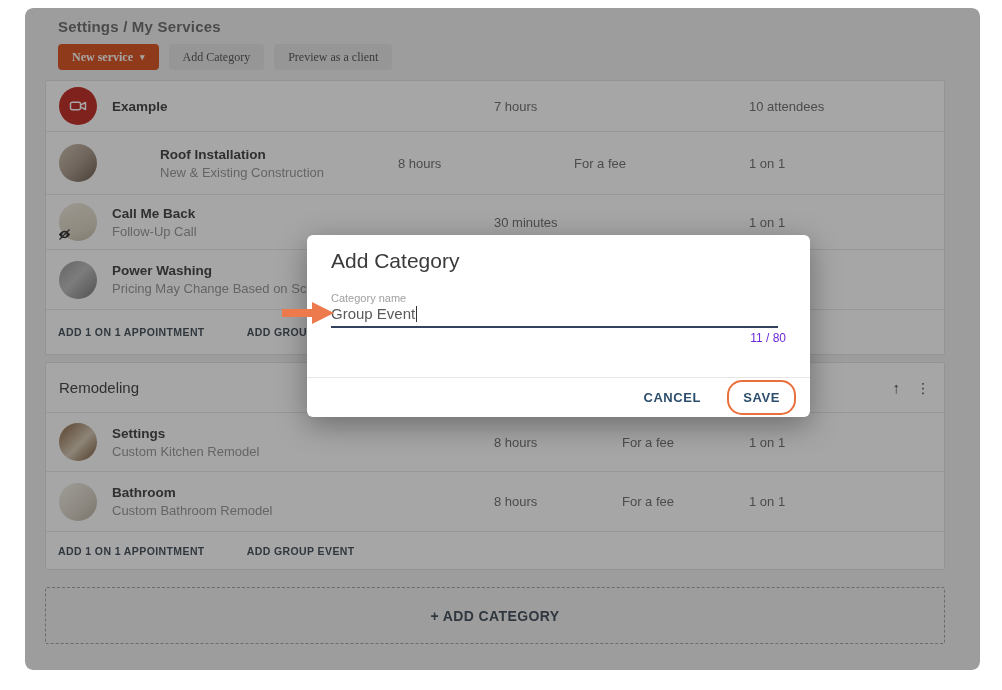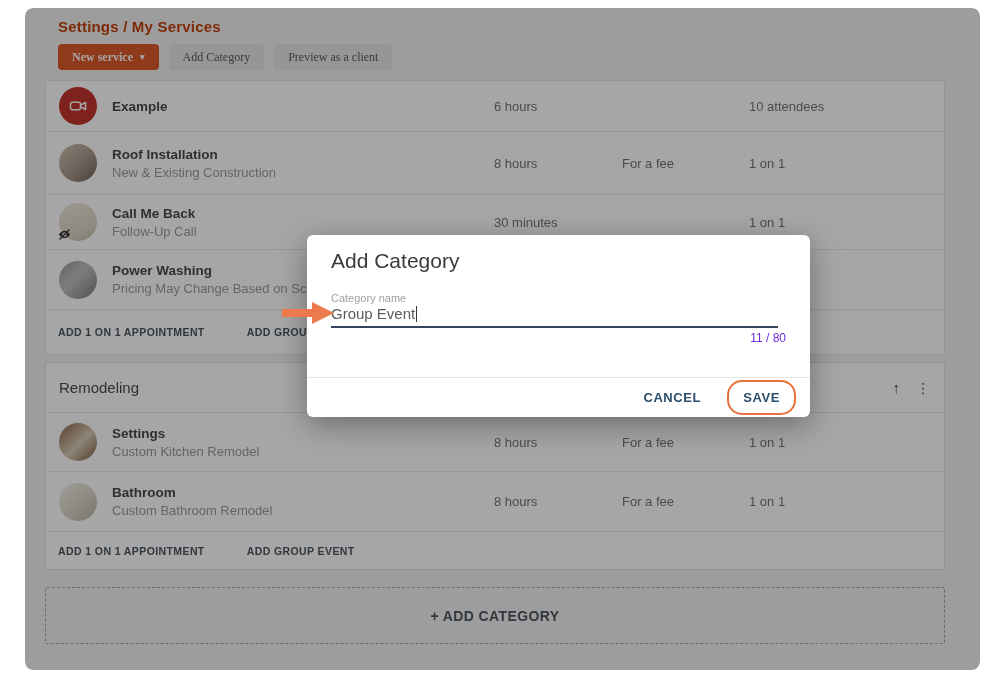--- a/index.html
+++ b/index.html
@@ -3,34 +3,34 @@
 <meta charset="utf-8">
 <style>
   * { margin:0; padding:0; box-sizing:border-box; }
   html,body { width:1002px; height:690px; background:#ffffff; font-family:"Liberation Sans", sans-serif; position:relative; overflow:hidden; }
 
   
   .app { position:absolute; left:25px; top:8px; width:955px; height:662px; background:#f2f2f2; border-radius:8px; overflow:hidden; }
   .dim  { position:absolute; inset:0; background:rgba(0,0,0,0.35); z-index:5; border-radius:8px; }
 
   .app-header { padding:10px 35px 0 33px; }
-  .page-title { font-size:15px; font-weight:700; color:#c2410c; margin-bottom:9px; letter-spacing:0.2px; }
+  .page-title { font-size:15px; font-weight:700; color:#737373; margin-bottom:9px; letter-spacing:0.2px; }
   .toolbar { display:flex; gap:10px; }
   .btn { border:none; cursor:pointer; font-family:Liberation Serif, serif; font-size:12px; border-radius:4px; height:26px; padding:0 14px; }
   .btn-orange { background:#dd5a2b; color:#fff; font-weight:600; display:flex; align-items:center; gap:7px; }
   .btn-gray { background:#e7e7e7; color:#5a5a5a; }
   .caret { font-size:9px; line-height:1; }
 
   .content { padding:0 35px 0 20px; }
   .card { background:#ffffff; border:1px solid #e3e3e3; border-radius:2px; margin-top:10px; }
   .card2 { margin-top:7px; }
 
   .row { display:flex; align-items:center; }
   .row + .row { border-top:1px solid #e8e8e8; }
-  .h50{height:50px;} .h63{height:63px;} .h55{height:55px;} .h60{height:60px;} .h58{height:58px;}
+  .h50{height:50px;} .h63{height:63px;gap:48px;} .h55{height:55px;} .h60{height:60px;} .h58{height:58px;}
   .avatar { width:38px; height:38px; border-radius:50%; margin-left:13px; flex:0 0 38px; position:relative; display:flex; align-items:center; justify-content:center; }
   .av-example { background:#c4342b; }
   .av-roof { background:linear-gradient(135deg,#cfc4b4 0%,#a9988a 55%,#6f6257 100%); }
   .av-call { background:linear-gradient(160deg,#efe9dc 0%,#dcd4c4 70%,#c4bcae 100%); }
   .av-power { background:linear-gradient(135deg,#9a9a9a 0%,#c0c0c0 45%,#7c7c7c 100%); }
   .av-kitchen { background:linear-gradient(135deg,#8a6543 0%,#d9cbb8 55%,#7a5a3c 100%); }
   .av-bath { background:linear-gradient(135deg,#f4f1ea 0%,#d9d2c6 60%,#b9b2a5 100%); }
   .av-overlay { position:absolute; left:-2px; bottom:-1px; width:15px; height:15px; }
   .namecol { flex:1; margin-left:15px; min-width:0; }
   .sname { font-size:13.5px; font-weight:700; color:#4a4a4a; }
@@ -87,21 +87,21 @@
       <div class="row h50">
         <div class="avatar av-example">
           <svg width="20" height="20" viewBox="0 0 24 24" fill="none" stroke="#ffffff" stroke-width="1.8" stroke-linejoin="round">
               <rect x="3" y="7.5" width="12" height="9" rx="2"></rect>
               <path d="M15 11l6-3.2v8.4L15 13"></path>
             </svg>
         </div>
         <div class="namecol">
           <div class="sname">Example</div>
         </div>
-        <div class="col col-dur">6 hours</div>
+        <div class="col col-dur">7 hours</div>
         <div class="col col-fee"></div>
         <div class="col col-typ">10 attendees</div>
       </div>
       <div class="row h63">
         <div class="avatar av-roof"></div>
         <div class="namecol">
           <div class="sname">Roof Installation</div>
           <div class="ssub">New &amp; Existing Construction</div>
         </div>
         <div class="col col-dur">8 hours</div>

